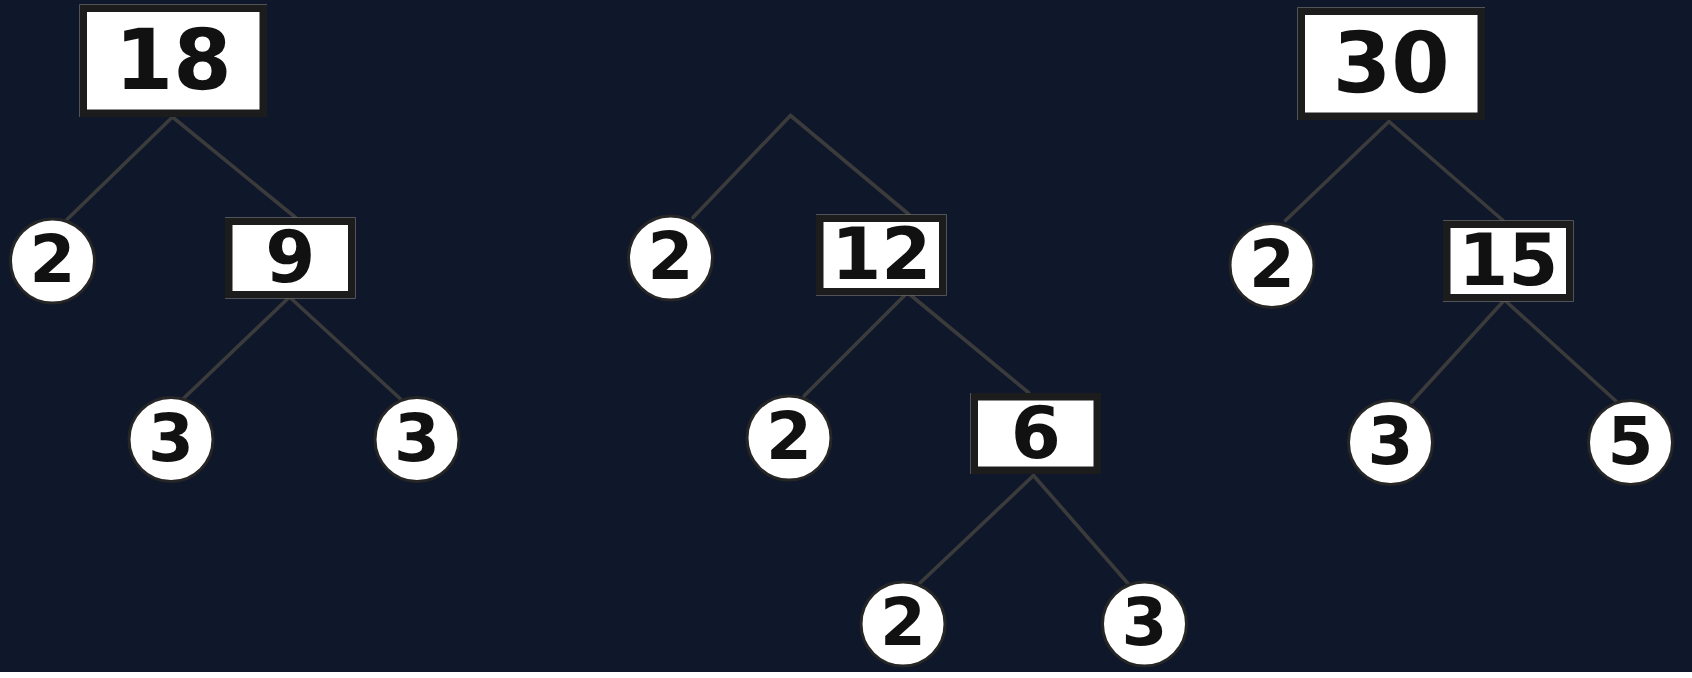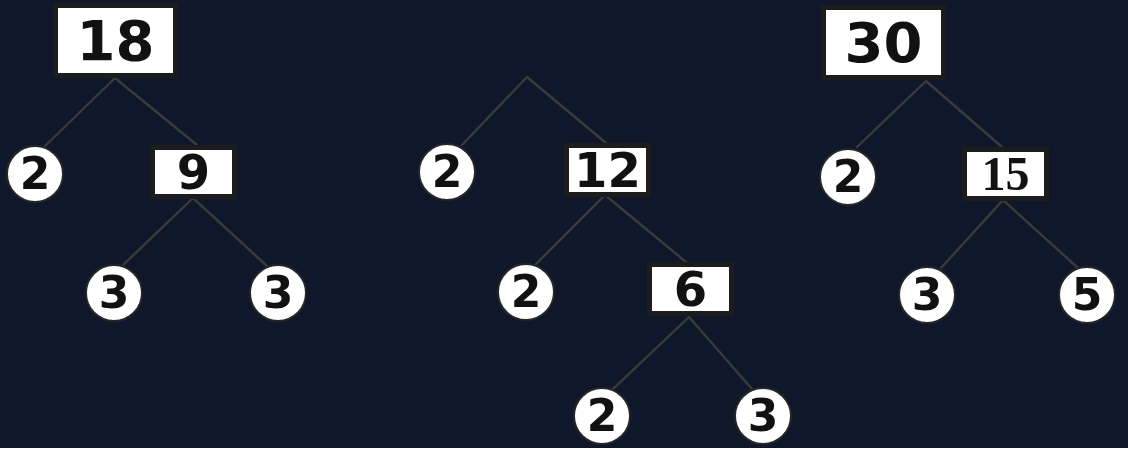--- a/index.html
+++ b/index.html
@@ -86,25 +86,25 @@
     <line x1="1003" y1="200" x2="1078" y2="268"></line>
   </svg>
 
   <div class="node rect big" style="left:53px;  top:3px;">18</div>
   <div class="node circle" style="left:6px;   top:145px;">2</div>
   <div class="node rect small" style="left:150px; top:145px;">9</div>
   <div class="node circle" style="left:85px;  top:264px;">3</div>
   <div class="node circle" style="left:249px; top:264px;">3</div>
 
   <div class="node circle" style="left:418px; top:143px;">2</div>
-  <div class="node rect small" style="left:564px; top:143px;">12</div>
+  <div class="node rect small" style="left:544px; top:143px;">12</div>
   <div class="node circle" style="left:497px; top:263px;">2</div>
   <div class="node rect small" style="left:647px; top:262px;">6</div>
   <div class="node circle" style="left:573px; top:387px;">2</div>
   <div class="node circle" style="left:734px; top:387px;">3</div>
 
-  <div class="node rect big" style="left:821px; top:5px;">30</div>
+  <div class="node rect big" style="left:865px; top:5px;">30</div>
   <div class="node circle" style="left:819px; top:148px;">2</div>
-  <div class="node rect small" style="left:962px; top:147px;font-family:Liberation Serif, serif;">15</div>
+  <div class="node rect small" style="left:962px; top:147px;">15</div>
   <div class="node circle" style="left:898px; top:266px;">3</div>
   <div class="node circle" style="left:1058px;top:266px;">5</div>
 
 </div>
 
 </body></html>

